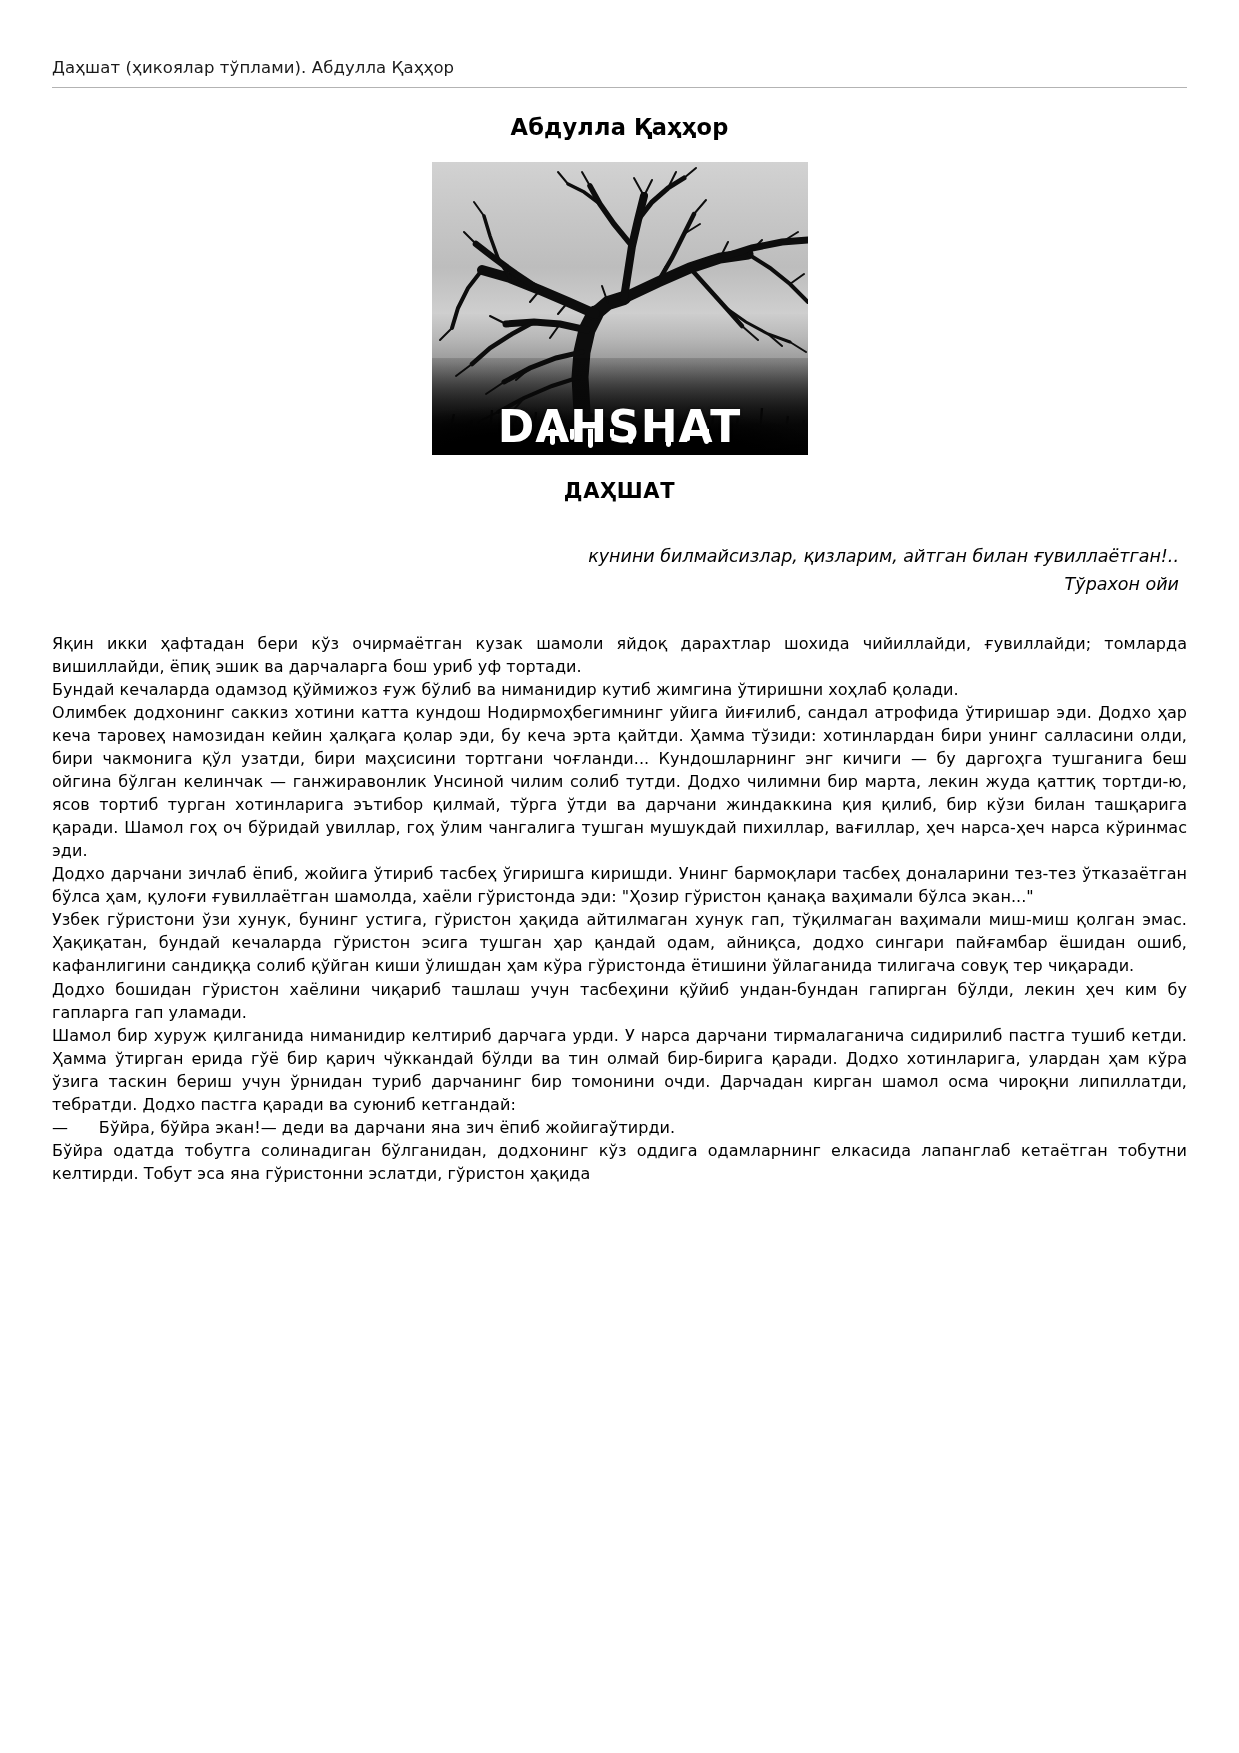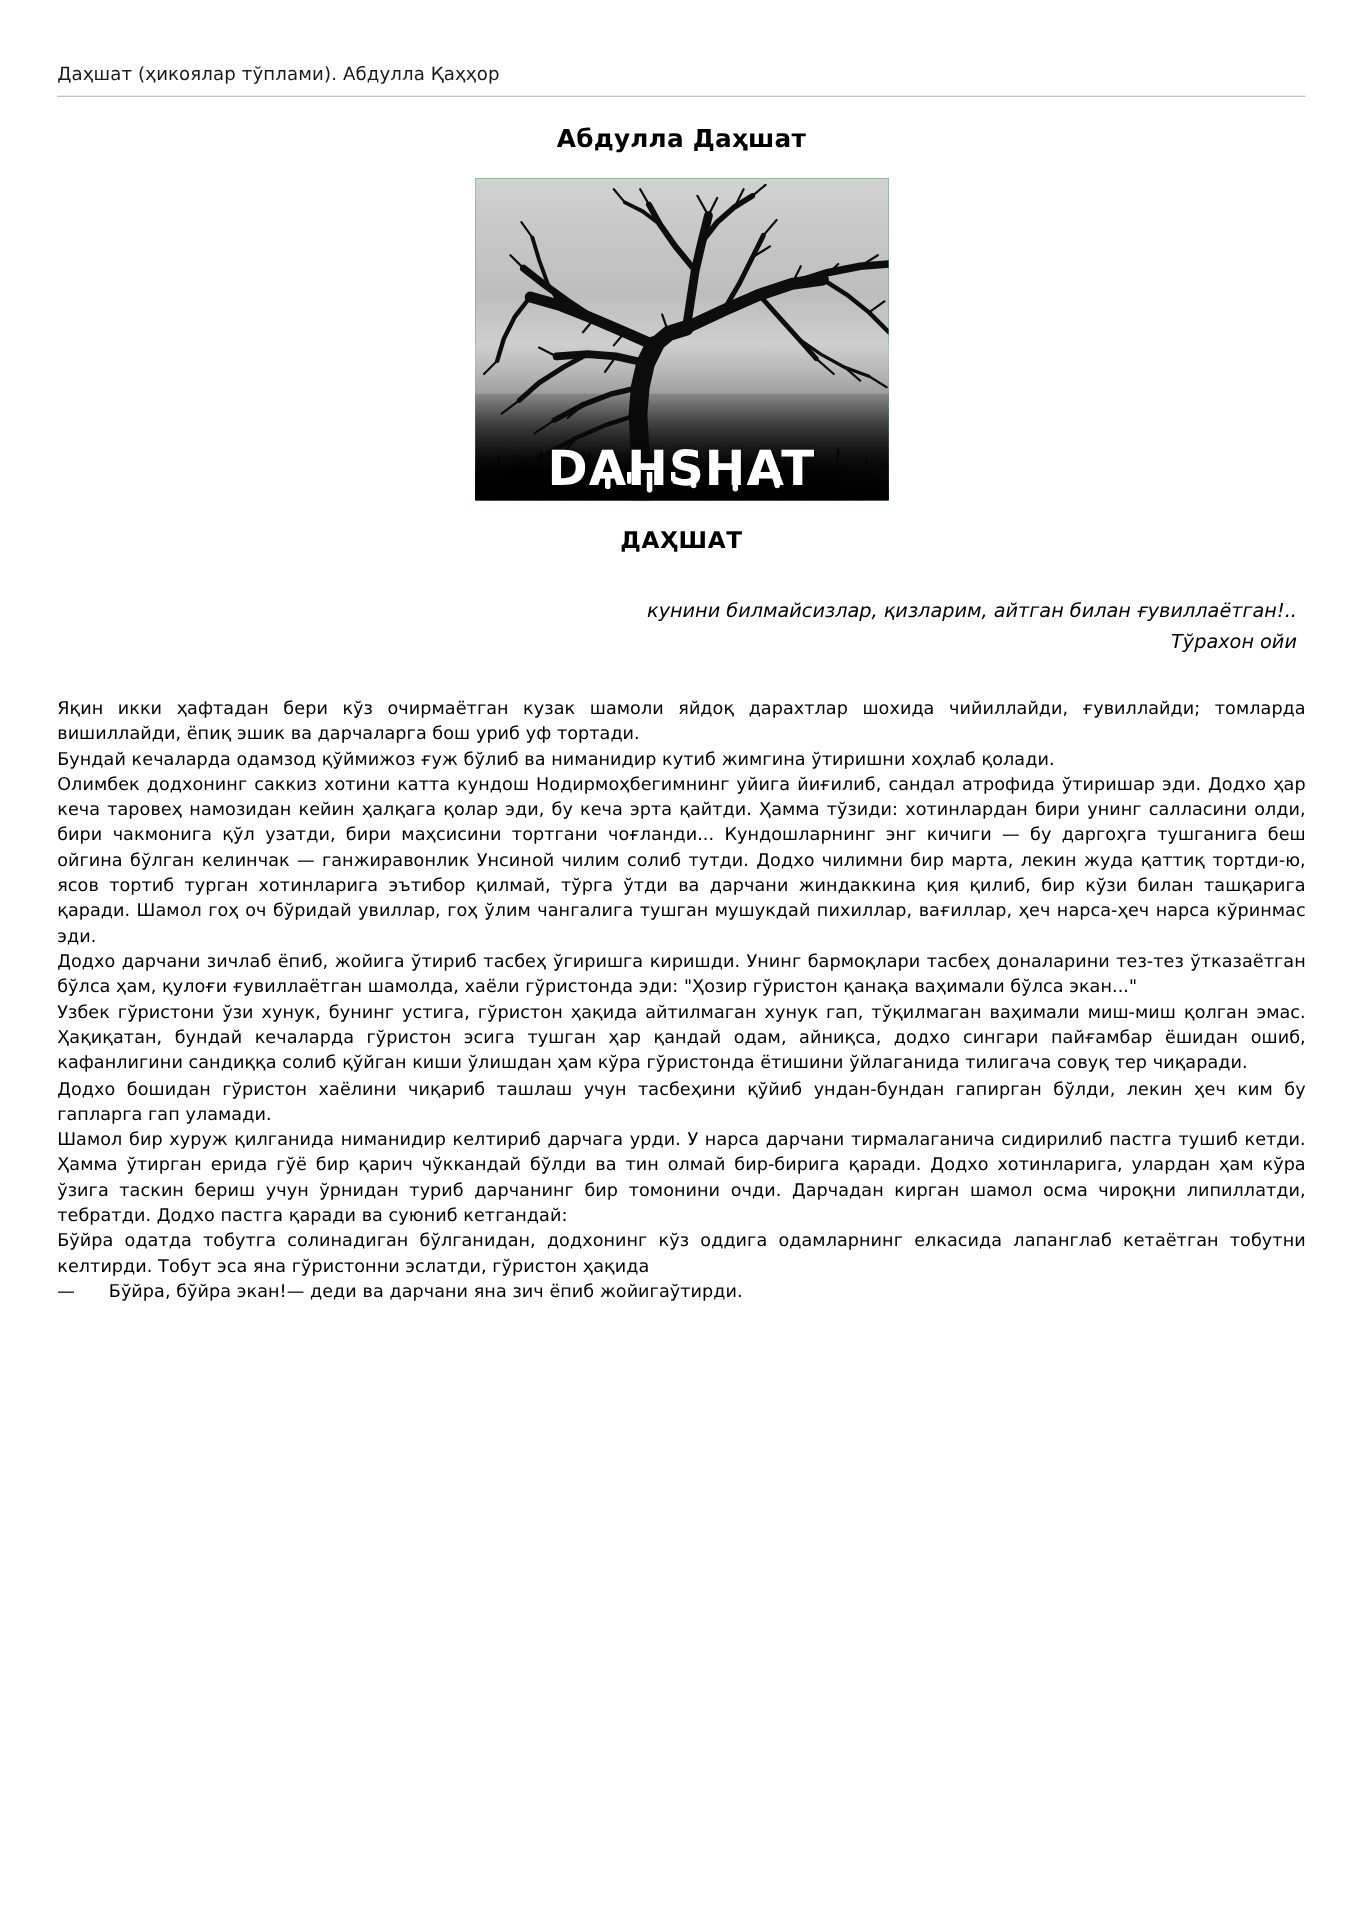--- a/index.html
+++ b/index.html
@@ -57,21 +57,21 @@
   .cover-wrap {
     text-align: center;
     margin: 0 0 24px 0;
   }
   .cover {
     display: inline-block;
     position: relative;
     width: 376px;
     height: 293px;
     overflow: hidden;
-    background: #15803d;
+    background: #8b5cf6;
     vertical-align: top;
   }
   
   .cover .sky {
     position: absolute;
     inset: 0;
     background:
       linear-gradient(to bottom,
         #d2d2d2 0%,
         #c7c7c7 18%,
@@ -198,21 +198,21 @@
 </style>
 </head>
 <body>
 
 <div class="page">
   <div class="content">
 
     <div class="running-header">Даҳшат (ҳикоялар тўплами). Абдулла Қаҳҳор</div>
     <hr class="header-rule">
 
-    <h1 class="author-title">Абдулла Даҳшат</h1>
+    <h1 class="author-title">Абдулла Қаҳҳор</h1>
 
     <div class="cover-wrap">
       <div class="cover">
         <div class="sky"></div>
         <div class="water"></div>
 
         <svg class="branches" viewBox="0 0 376 293" preserveAspectRatio="none">
           <g stroke="#0d0d0d" fill="none" stroke-linecap="round">
 
             <path d="M152 293 L150 250 L148 215 L150 190 L155 168 L163 152" stroke-width="17"></path>
@@ -289,19 +289,19 @@
     </div>
 
     <div class="body-text">
       <p>Яқин икки ҳафтадан бери кўз очирмаётган кузак шамоли яйдоқ дарахтлар шохида чийиллайди, ғувиллайди; томларда вишиллайди, ёпиқ эшик ва дарчаларга бош уриб уф тортади.</p>
       <p>Бундай кечаларда одамзод қўймижоз ғуж бўлиб ва ниманидир кутиб жимгина ўтиришни хоҳлаб қолади.</p>
       <p>Олимбек додхонинг саккиз хотини катта кундош Нодирмоҳбегимнинг уйига йиғилиб, сандал атрофида ўтиришар эди. Додхо ҳар кеча таровеҳ намозидан кейин ҳалқага қолар эди, бу кеча эрта қайтди. Ҳамма тўзиди: хотинлардан бири унинг салласини олди, бири чакмонига қўл узатди, бири маҳсисини тортгани чоғланди... Кундошларнинг энг кичиги — бу даргоҳга тушганига беш ойгина бўлган келинчак — ганжиравонлик Унсиной чилим солиб тутди. Додхо чилимни бир марта, лекин жуда қаттиқ тортди-ю, ясов тортиб турган хотинларига эътибор қилмай, тўрга ўтди ва дарчани жиндаккина қия қилиб, бир кўзи билан ташқарига қаради. Шамол гоҳ оч бўридай увиллар, гоҳ ўлим чангалига тушган мушукдай пихиллар, вағиллар, ҳеч нарса-ҳеч нарса кўринмас эди.</p>
       <p>Додхо дарчани зичлаб ёпиб, жойига ўтириб тасбеҳ ўгиришга киришди. Унинг бармоқлари тасбеҳ доналарини тез-тез ўтказаётган бўлса ҳам, қулоғи ғувиллаётган шамолда, хаёли гўристонда эди: "Ҳозир гўристон қанақа ваҳимали бўлса экан..."</p>
       <p>Узбек гўристони ўзи хунук, бунинг устига, гўристон ҳақида айтилмаган хунук гап, тўқилмаган ваҳимали миш-миш қолган эмас. Ҳақиқатан, бундай кечаларда гўристон эсига тушган ҳар қандай одам, айниқса, додхо сингари пайғамбар ёшидан ошиб, кафанлигини сандиққа солиб қўйган киши ўлишдан ҳам кўра гўристонда ётишини ўйлаганида тилигача совуқ тер чиқаради.</p>
       <p>Додхо бошидан гўристон хаёлини чиқариб ташлаш учун тасбеҳини қўйиб ундан-бундан гапирган бўлди, лекин ҳеч ким бу гапларга гап уламади.</p>
       <p>Шамол бир хуруж қилганида ниманидир келтириб дарчага урди. У нарса дарчани тирмалаганича сидирилиб пастга тушиб кетди. Ҳамма ўтирган ерида гўё бир қарич чўккандай бўлди ва тин олмай бир-бирига қаради. Додхо хотинларига, улардан ҳам кўра ўзига таскин бериш учун ўрнидан туриб дарчанинг бир томонини очди. Дарчадан кирган шамол осма чироқни липиллатди, тебратди. Додхо пастга қаради ва суюниб кетгандай:</p>
+      <p>—&nbsp;&nbsp;&nbsp;&nbsp;&nbsp;&nbsp;Бўйра, бўйра экан!— деди ва дарчани яна зич ёпиб жойигаўтирди.</p>
       <p>Бўйра одатда тобутга солинадиган бўлганидан, додхонинг кўз оддига одамларнинг елкасида лапанглаб кетаётган тобутни келтирди. Тобут эса яна гўристонни эслатди, гўристон ҳақида</p>
-      <p>—&nbsp;&nbsp;&nbsp;&nbsp;&nbsp;&nbsp;Бўйра, бўйра экан!— деди ва дарчани яна зич ёпиб жойигаўтирди.</p>
     </div>
 
   </div>
 
 </div>
 
 </body></html>

